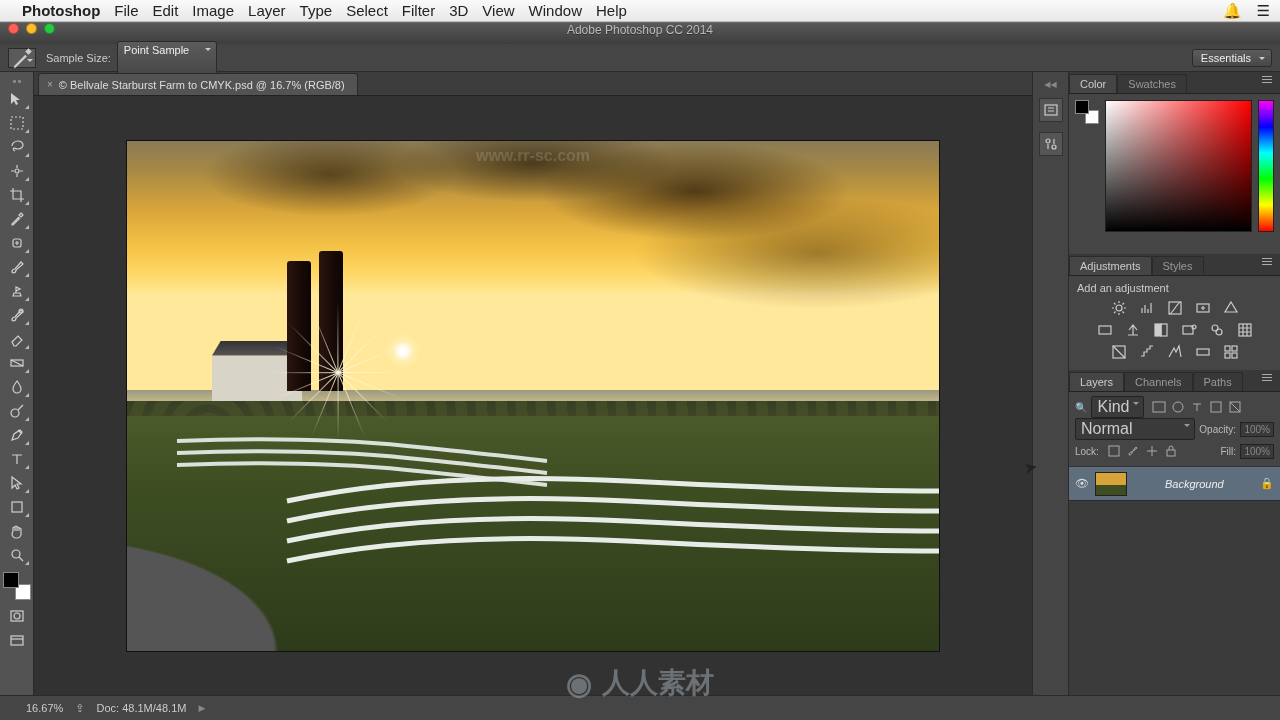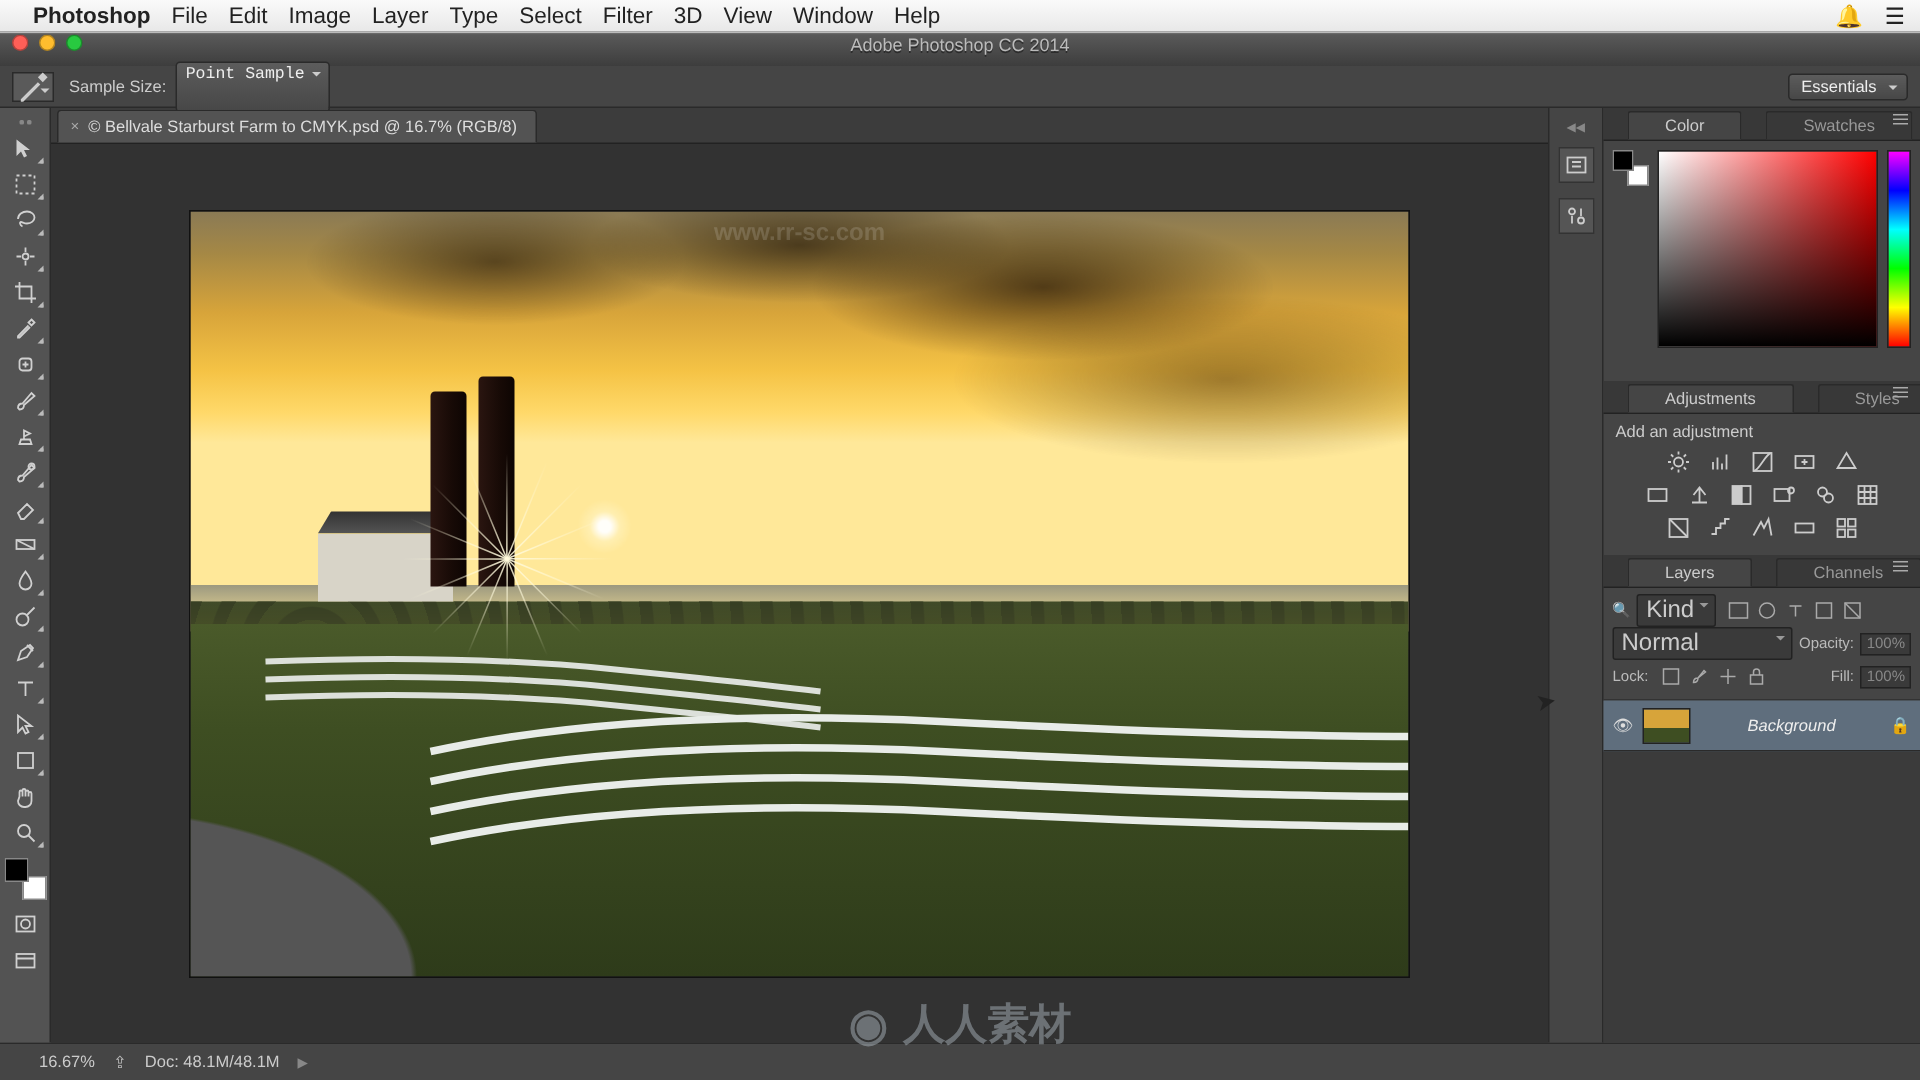--- a/index.html
+++ b/index.html
@@ -18,21 +18,21 @@
 .traffic-lights { display: flex; gap: 7px; margin-left: 8px; }
 .tl { width: 11px; height: 11px; border-radius: 50%; border: 0.5px solid rgba(0,0,0,0.3); }
 .tl.red { background: #ff5f57; } .tl.yellow { background: #ffbd2e; } .tl.green { background: #28c940; }
 .window-title { position: absolute; left: 0; right: 0; text-align: center; font-size: 12px; color: #bbb; text-shadow: 0 1px 0 rgba(0,0,0,0.4); pointer-events: none; }
 
 
 .options-bar { height: 28px; background: #454545; border-bottom: 1px solid #2a2a2a; display: flex; align-items: center; padding: 0 8px; font-size: 11px; color: #ddd; }
 .options-bar .tool-preset { width: 28px; height: 20px; background: #5a5a5a; border: 1px solid #2a2a2a; margin-right: 10px; display: flex; align-items: center; justify-content: center; position: relative; }
 .options-bar .tool-preset::after { content: ""; position: absolute; right: 2px; bottom: 2px; border: 3px solid transparent; border-top-color: #ccc; }
 .options-bar .label { margin-right: 6px; color: #ccc; }
-.options-bar .dropdown { height: 34px; min-width: 100px; background: linear-gradient(#5c5c5c,#474747); border: 1px solid #2a2a2a; border-radius: 3px; padding: 0 16px 0 6px; line-height: 17px; position: relative; color: #eee; font-size: 11px; font-family: Liberation Mono, monospace; }
+.options-bar .dropdown { height: 34px; min-width: 100px; background: linear-gradient(#5c5c5c,#474747); border: 1px solid #2a2a2a; border-radius: 3px; padding: 0 16px 0 6px; line-height: 17px; position: relative; color: #eee; font-size: 11px; }
 .options-bar .dropdown::after { content: ""; position: absolute; right: 5px; top: 6px; border: 3px solid transparent; border-top-color: #ccc; }
 .options-bar .spacer { flex: 1; }
 .workspace-switcher { background: linear-gradient(#5c5c5c,#474747); border: 1px solid #2a2a2a; border-radius: 3px; padding: 2px 20px 2px 8px; color: #eee; position: relative; }
 .workspace-switcher::after { content: ""; position: absolute; right: 6px; top: 7px; border: 3px solid transparent; border-top-color: #ccc; }
 
 
 .main { display: flex; height: calc(720px - 22px - 22px - 28px - 25px); }
 .tools-panel { width: 34px; background: #535353; border-right: 1px solid #2a2a2a; display: flex; flex-direction: column; align-items: center; padding-top: 4px; gap: 2px; }
 .tool-btn { width: 26px; height: 22px; display: flex; align-items: center; justify-content: center; position: relative; color: #d0d0d0; }
 .tool-btn svg { width: 16px; height: 16px; stroke: #d0d0d0; fill: none; stroke-width: 1.2; }
@@ -79,21 +79,21 @@
 
 
 .right-area { display: flex; }
 .collapsed-dock { width: 36px; background: #454545; border-left: 1px solid #2a2a2a; display: flex; flex-direction: column; align-items: center; padding-top: 8px; gap: 10px; }
 .collapsed-dock .collapse-handle { height:8px; width:100%; display:flex; justify-content:center; align-items:center; font-size:8px; color:#888;}
 .dock-icon { width: 24px; height: 24px; border: 1px solid #333; background: #555; display:flex; align-items:center; justify-content:center; }
 .dock-icon svg { width:16px; height:16px; stroke:#ccc; fill:none; stroke-width:1.2; }
 
 .panels { width: 212px; background: #454545; display: flex; flex-direction: column; font-size: 11px; color: #ccc; border-left: 1px solid #2a2a2a; }
 .panel-tabs { height: 22px; background: #383838; display: flex; align-items: flex-end; border-bottom: 1px solid #222; position: relative; }
-.panel-tab { padding: 3px 24px; font-size: 11px; color: #ccc; background: #454545; border: 1px solid #2a2a2a; border-bottom: none; margin-left: 16px; border-radius: 2px 2px 0 0; }
+.panel-tab { padding: 3px 10px; font-size: 11px; color: #ccc; background: #454545; border: 1px solid #2a2a2a; border-bottom: none; margin-left: 0; border-radius: 2px 2px 0 0; }
 .panel-tab.inactive { background: #383838; color: #999; }
 .panel-menu { position: absolute; right: 4px; top: 4px; width: 14px; height: 10px; }
 .panel-menu::before { content:""; display:block; width:10px; height:1px; background:#aaa; box-shadow: 0 3px 0 #aaa, 0 6px 0 #aaa; }
 
 .color-panel-body { height: 160px; padding: 6px; display: flex; gap: 6px; }
 .fgbg-mini { position:relative; width:24px; height:24px; }
 .fgbg-mini .bg { position:absolute; right:0; bottom:0; width:14px; height:14px; background:#fff; border:1px solid #888;}
 .fgbg-mini .fg { position:absolute; left:0; top:0; width:14px; height:14px; background:#000; border:1px solid #888;}
 .sat-field { flex:1; height: 132px; background:
   linear-gradient(to top, #000, transparent),

